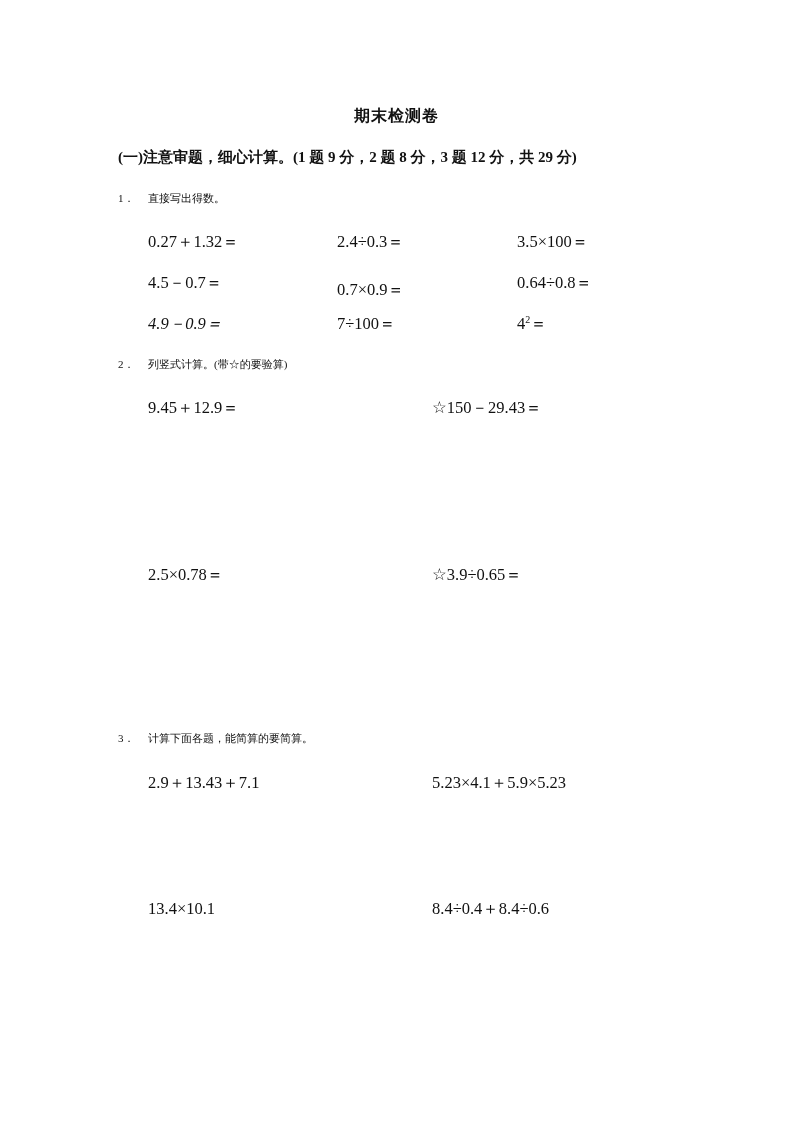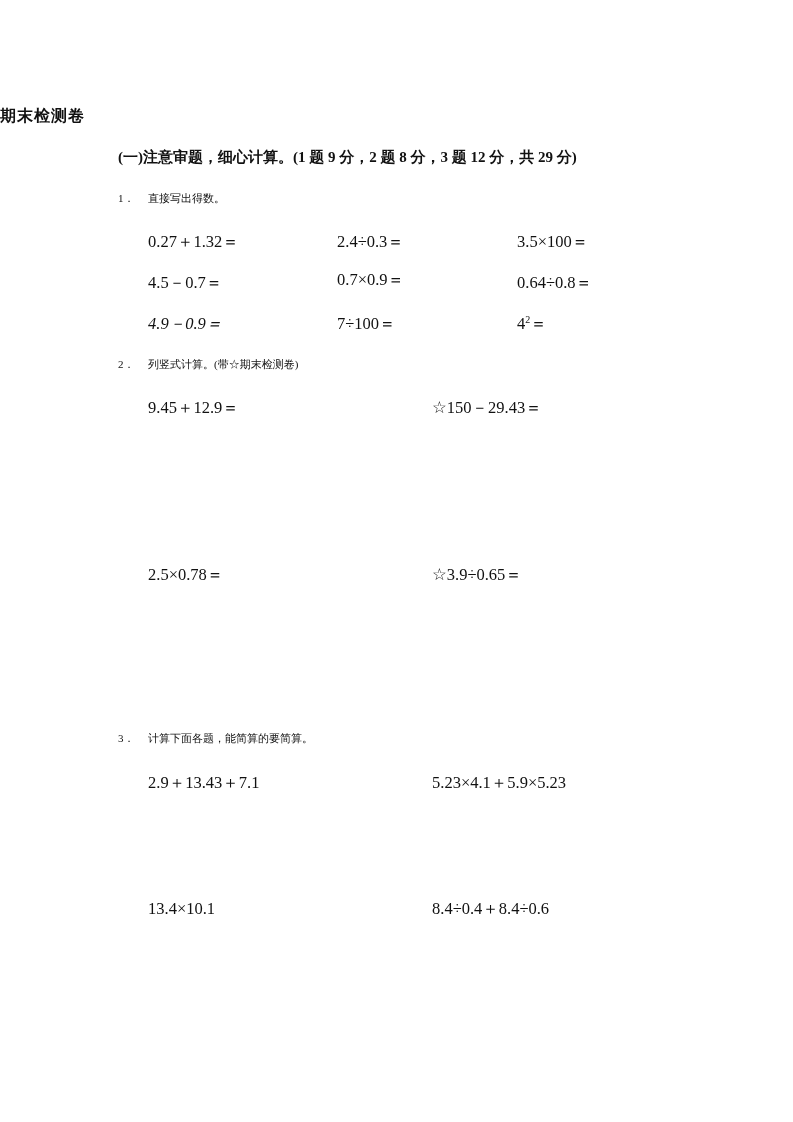--- a/index.html
+++ b/index.html
@@ -17,20 +17,21 @@
     }
     .abs {
       position: absolute;
       white-space: nowrap;
       line-height: 1;
     }
     .title {
       left: 0;
       width: 793px;
       top: 108px;
+      text-align: center;
       font-size: 16px;
       font-weight: bold;
       letter-spacing: 1px;
       font-family: "DejaVu Sans", sans-serif;
     }
     .section-heading {
       left: 118px;
       top: 150px;
       font-size: 15px;
       font-weight: bold;
@@ -63,29 +64,29 @@
 
   <div class="abs q-heading" style="top:193px;">
     <span class="num">1．</span><span>直接写出得数。</span>
   </div>
 
   <div class="abs expr" style="left:148px; top:234px;">0.27＋1.32＝</div>
   <div class="abs expr" style="left:337px; top:234px;">2.4÷0.3＝</div>
   <div class="abs expr" style="left:517px; top:234px;">3.5×100＝</div>
 
   <div class="abs expr" style="left:148px; top:275px;">4.5－0.7＝</div>
-  <div class="abs expr" style="left:337px; top:272px;">0.7×0.9＝</div>
+  <div class="abs expr" style="left:337px; top:282px;">0.7×0.9＝</div>
   <div class="abs expr" style="left:517px; top:275px;">0.64÷0.8＝</div>
 
   <div class="abs expr" style="left:148px; top:316px;font-style:italic;">4.9－0.9＝</div>
   <div class="abs expr" style="left:337px; top:316px;">7÷100＝</div>
   <div class="abs expr" style="left:517px; top:316px;"><span>4</span><sup>2</sup><span>＝</span></div>
 
   <div class="abs q-heading" style="top:359px;">
-    <span class="num">2．</span><span>列竖式计算。(带☆期末检测卷)</span>
+    <span class="num">2．</span><span>列竖式计算。(带☆的要验算)</span>
   </div>
 
   <div class="abs expr" style="left:148px; top:400px;">9.45＋12.9＝</div>
   <div class="abs expr" style="left:432px; top:400px;">☆150－29.43＝</div>
 
   <div class="abs expr" style="left:148px; top:567px;">2.5×0.78＝</div>
   <div class="abs expr" style="left:432px; top:567px;">☆3.9÷0.65＝</div>
 
   <div class="abs q-heading" style="top:733px;">
     <span class="num">3．</span><span>计算下面各题，能简算的要简算。</span>

